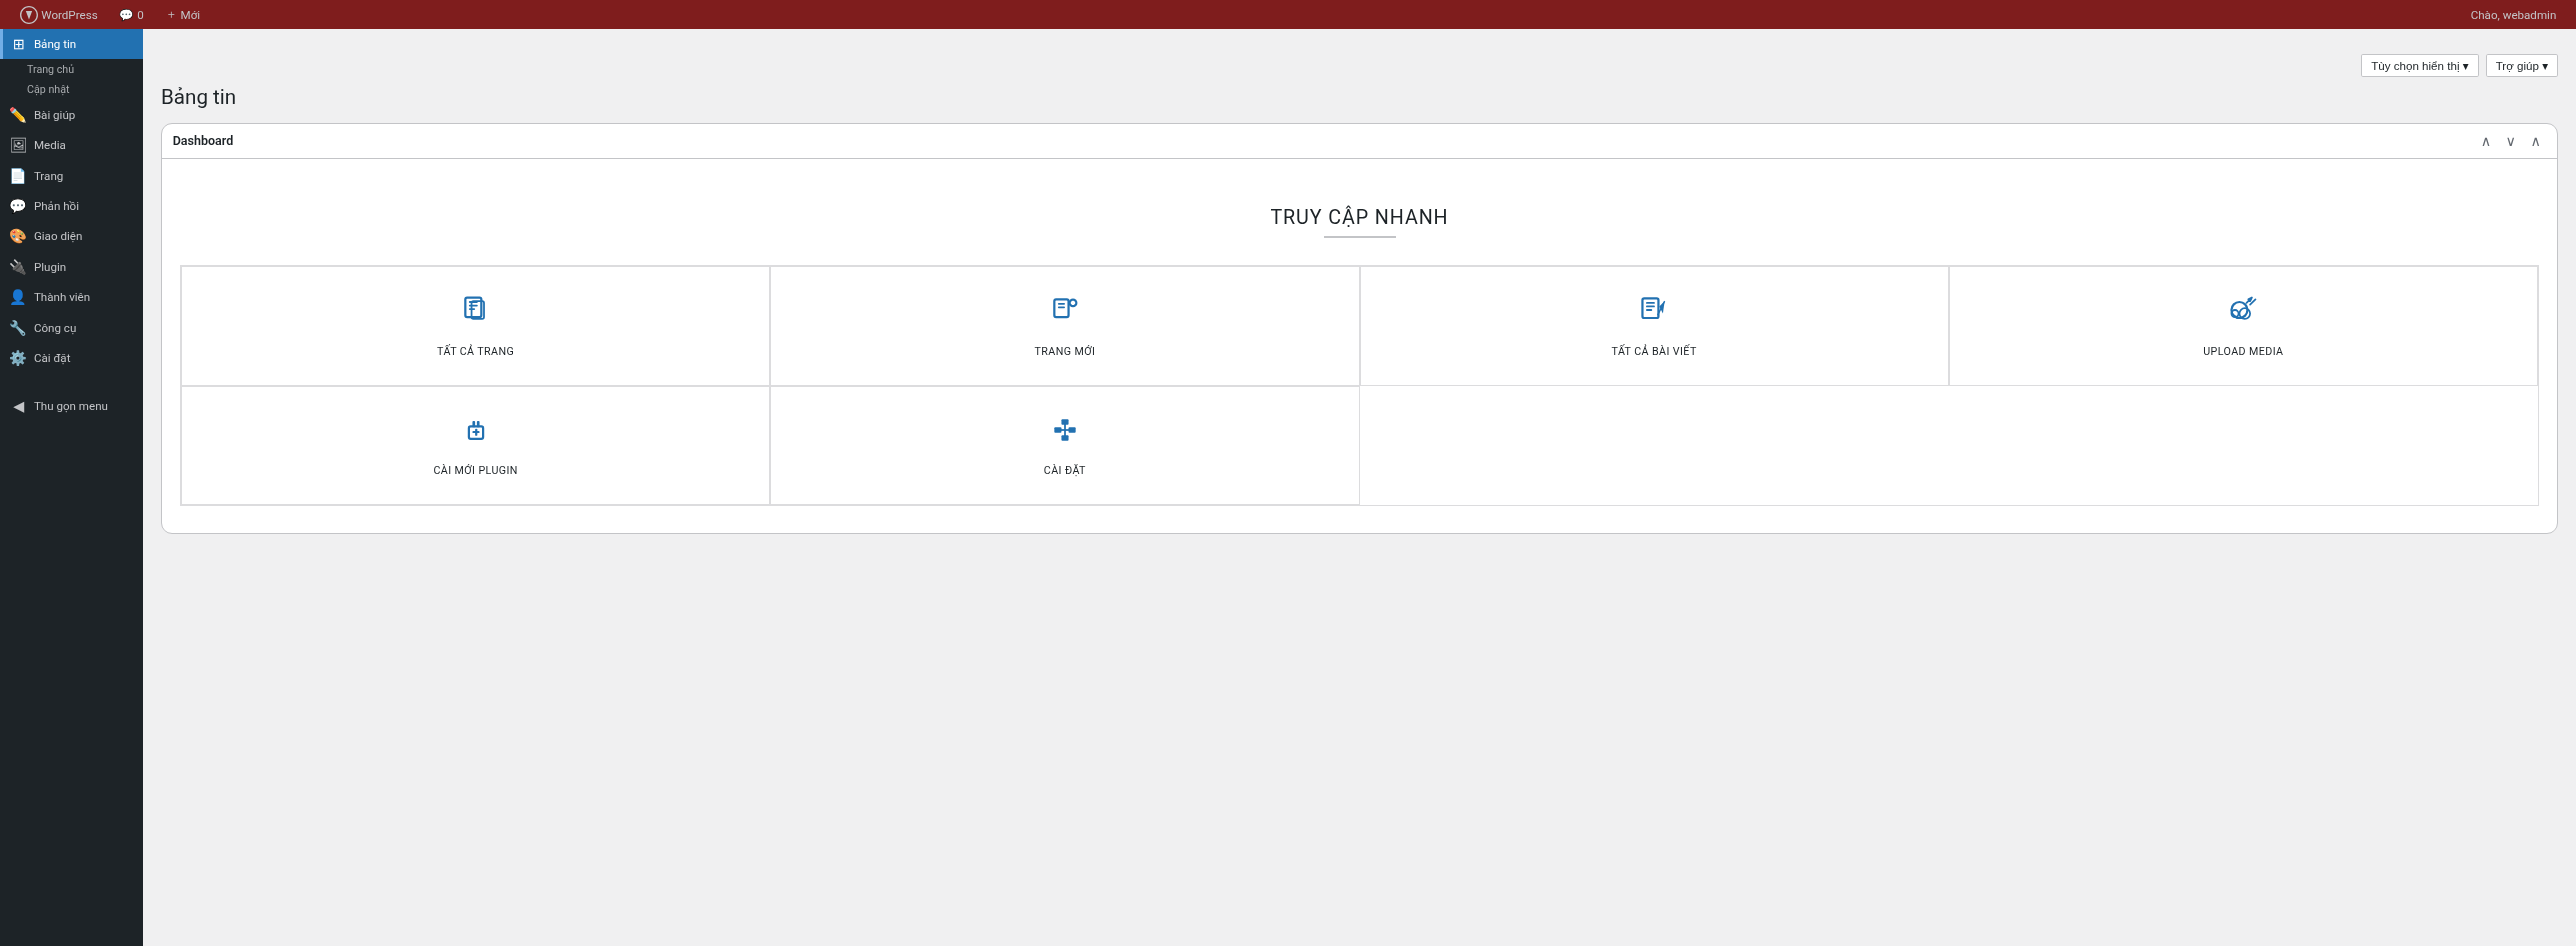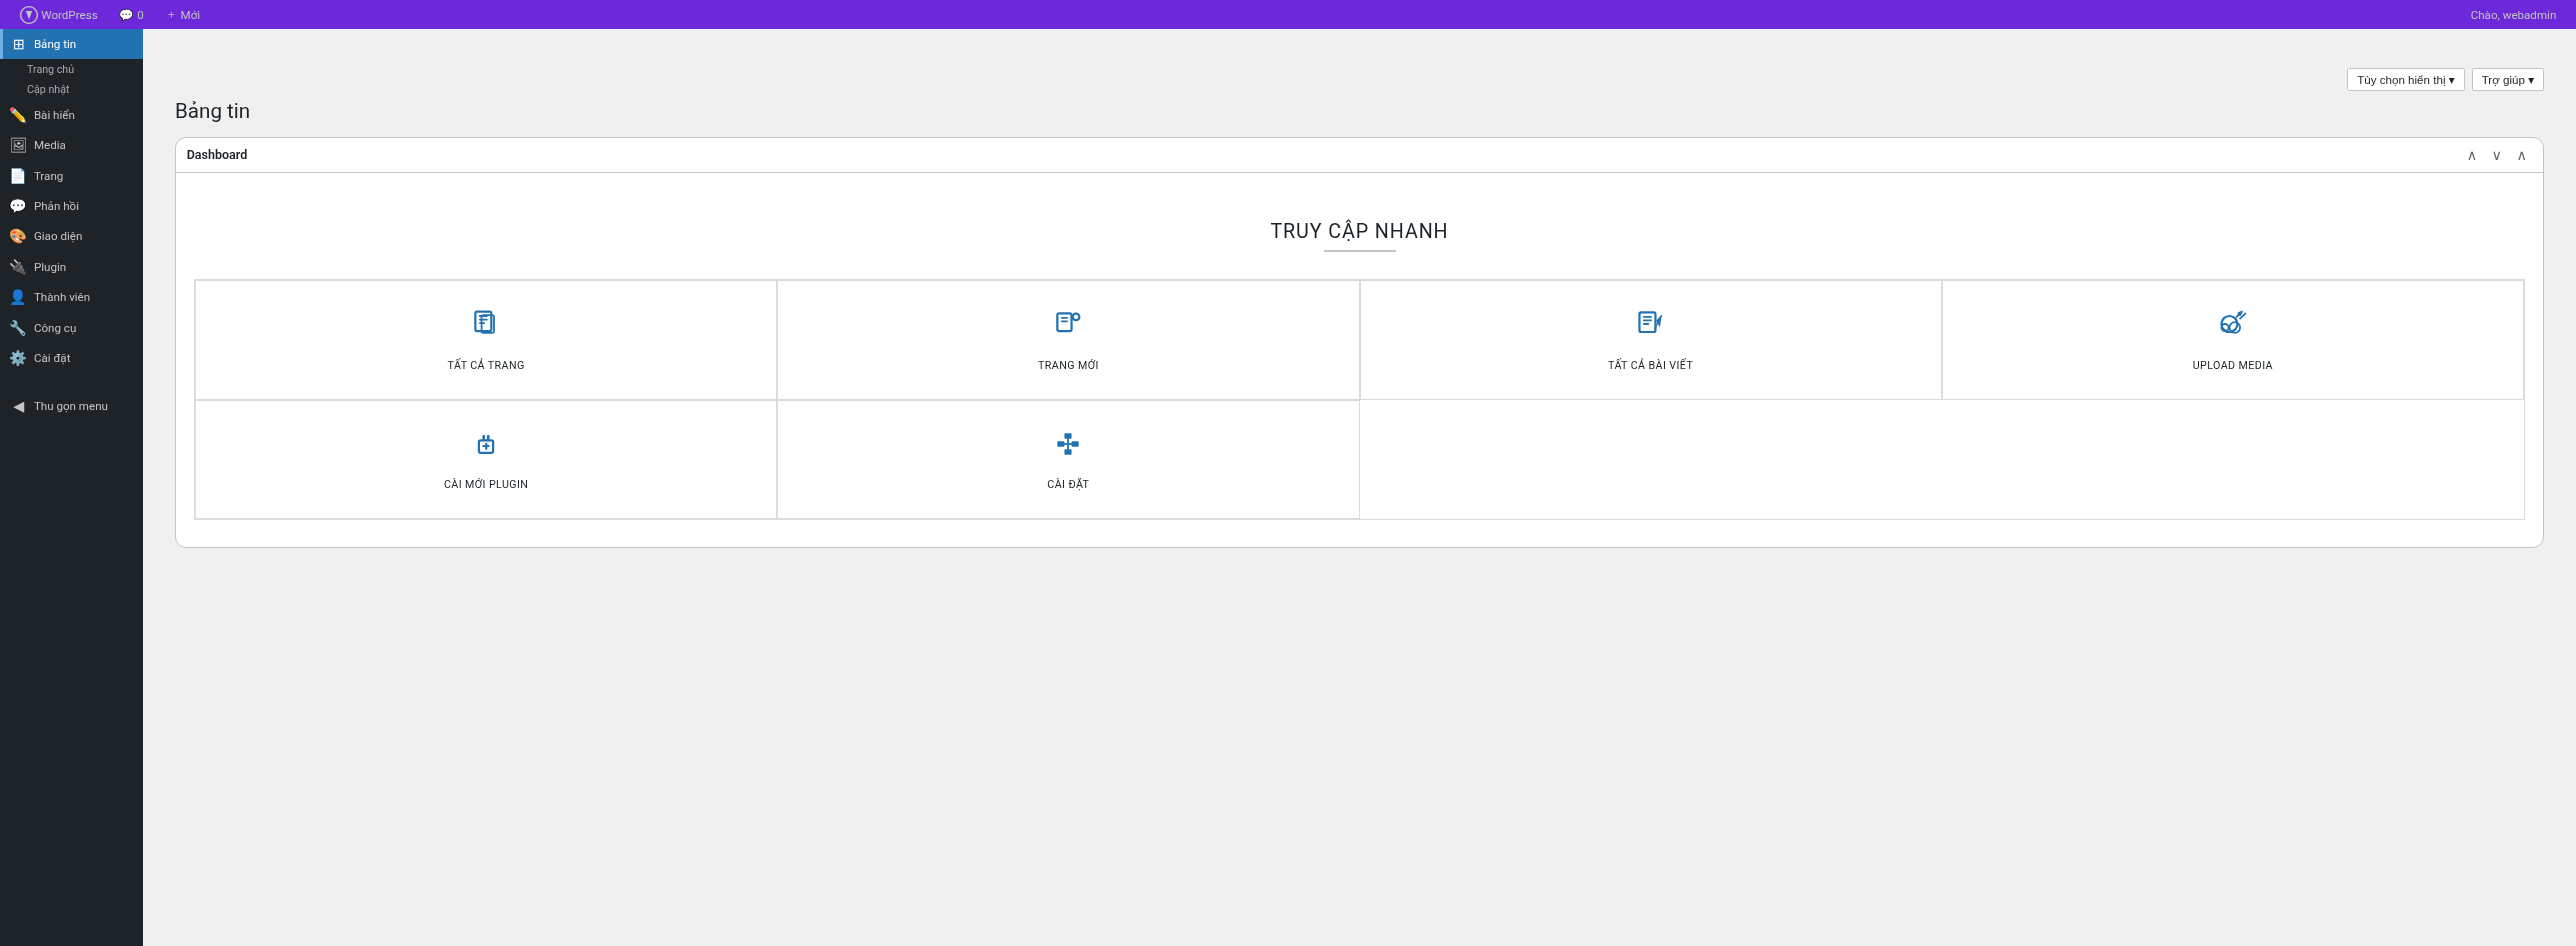--- a/index.html
+++ b/index.html
@@ -1,20 +1,20 @@
 <!DOCTYPE html>
 <html style="font-size:14.3px"><head>
   <meta charset="utf-8">
   <style>
     * { margin: 0; padding: 0; box-sizing: border-box; }
     body { font-family: -apple-system, BlinkMacSystemFont, "Segoe UI", Roboto, sans-serif; background: #f0f0f1; display: flex; flex-direction: column; height: 100vh; overflow: hidden; }
 
     
     .admin-bar {
-      background: #6d28d9;
+      background: #7f1d1d;
       color: #c3c4c7;
       height: 29px;
       display: flex;
       align-items: center;
       padding: 0 10.7px;
       flex-shrink: 0;
       gap: 0;
       position: relative;
     }
     .admin-bar-left { display: flex; align-items: center; gap: 3.6px; flex: 1; }
@@ -55,21 +55,21 @@
     .sidebar-icon { width: 16px; height: 16px; display: inline-flex; align-items: center; justify-content: center; font-size: 14.3px; flex-shrink: 0; }
 
     .sidebar-sub-item {
       display: flex; align-items: center;
       padding: 3.6px 10.7px 3.6px 27px;
       color: #a7aaad; font-size: 10.7px;
       cursor: pointer;
     }
 
     
-    .main-content { flex: 1; overflow-y: auto; padding: 32px; }
+    .main-content { flex: 1; overflow-y: auto; padding: 18px; }
 
     .page-title {
       font-size: 20.6px; font-weight: 400; color: #1d2327; margin-bottom: 14.3px;
     }
 
     
     .dashboard-panel {
       background: #fff; border: 0.9px solid #c3c4c7; border-radius: 11px;
     }
     .panel-header {
@@ -159,21 +159,21 @@
     </div>
     <div class="sidebar-sub-item">
       <span>Trang chủ</span>
     </div>
     <div class="sidebar-sub-item">
       <span>Cập nhật</span>
     </div>
 
     <div class="sidebar-item">
       <span class="sidebar-icon">✏️</span>
-      <span>Bài hiển</span>
+      <span>Bài giúp</span>
     </div>
     <div class="sidebar-item">
       <span class="sidebar-icon">🖼</span>
       <span>Media</span>
     </div>
     <div class="sidebar-item">
       <span class="sidebar-icon">📄</span>
       <span>Trang</span>
     </div>
     <div class="sidebar-item">

